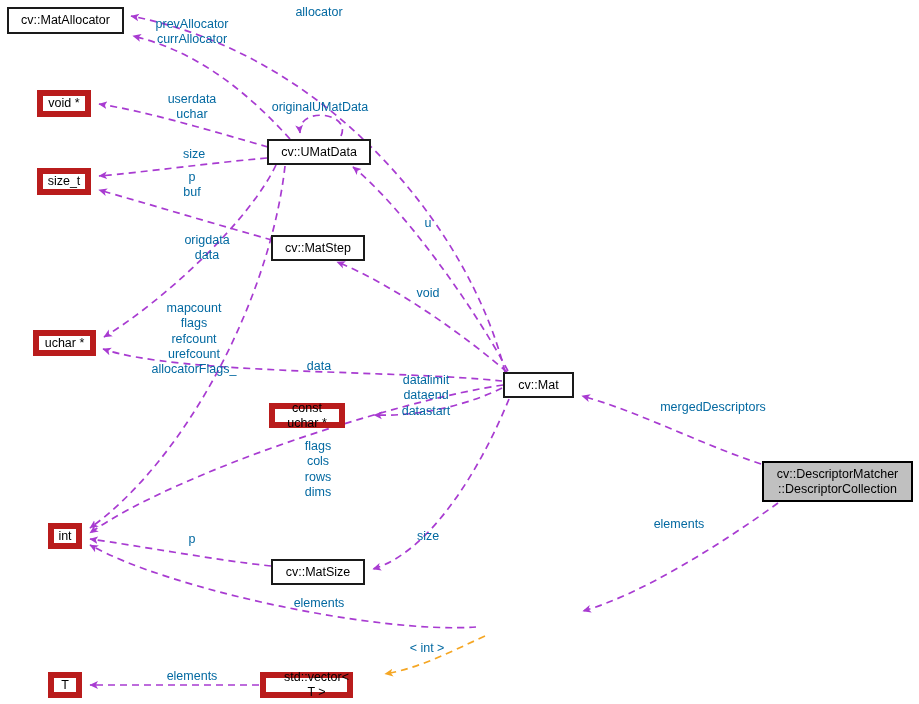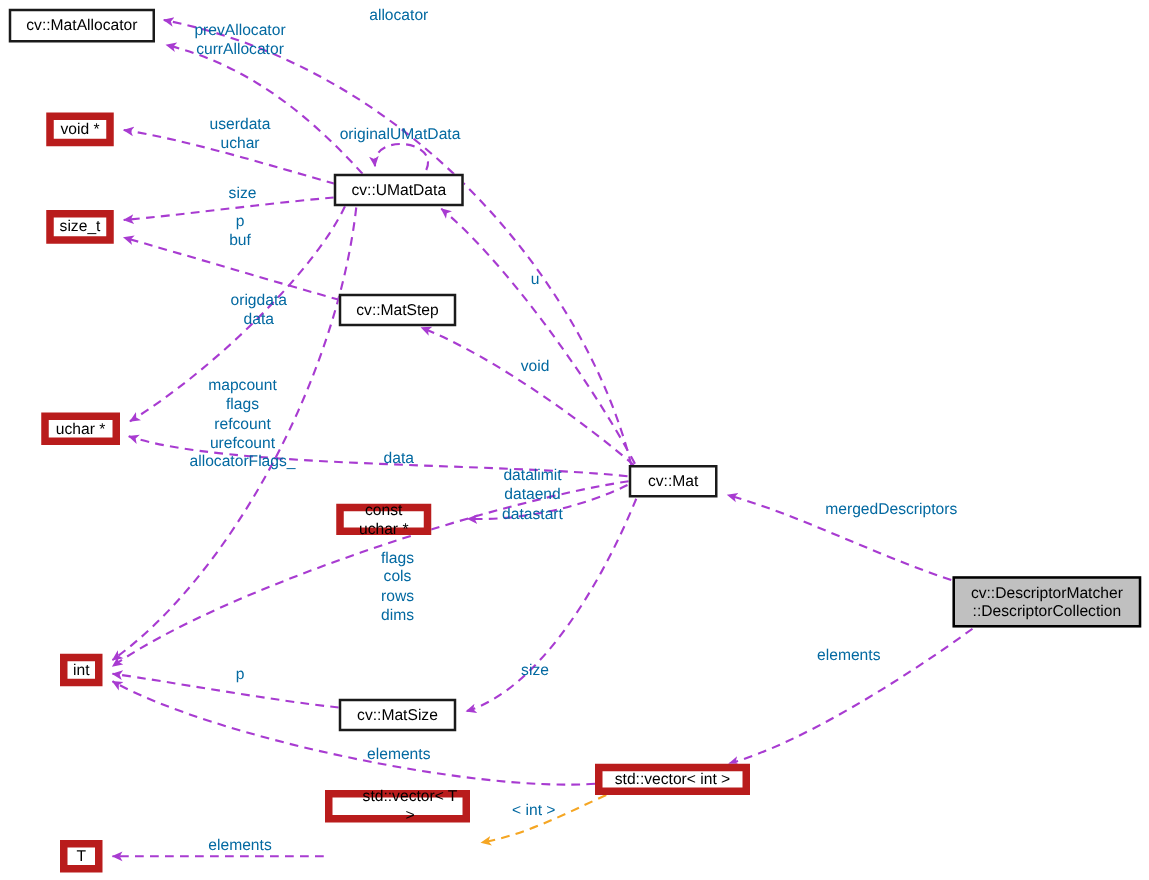--- a/index.html
+++ b/index.html
@@ -95,25 +95,24 @@
 
   <div class="node thin" style="left:269px;top:403px;width:76px;height:25px;">const uchar *</div>
 
   <div class="node focus" style="left:762px;top:461px;width:151px;height:41px;">cv::DescriptorMatcher
 ::DescriptorCollection</div>
 
   <div class="node thin" style="left:48px;top:523px;width:34px;height:26px;">int</div>
 
   <div class="node thick" style="left:271px;top:559px;width:94px;height:26px;">cv::MatSize</div>
 
-  <div class="node thin" style="left:476px;top:611px;width:124px;height:25px;">std::vector&lt; int &gt;</div>
 
   <div class="node thin" style="left:48px;top:672px;width:34px;height:26px;">T</div>
 
-  <div class="node thin" style="left:260px;top:632px;width:116px;height:26px;padding-left:20px;">std::vector&lt; T &gt;</div>
+  <div class="node thin" style="left:260px;top:672px;width:93px;height:26px;padding-left:20px;">std::vector&lt; T &gt;</div>
 
   <div class="elabel" style="left:319px;top:5px;">allocator</div>
   <div class="elabel" style="left:192px;top:17px;">prevAllocator
 currAllocator</div>
   <div class="elabel" style="left:192px;top:92px;">userdata
 uchar</div>
   <div class="elabel" style="left:320px;top:100px;">originalUMatData</div>
   <div class="elabel" style="left:194px;top:147px;">size</div>
   <div class="elabel" style="left:192px;top:170px;">p
 buf</div>

